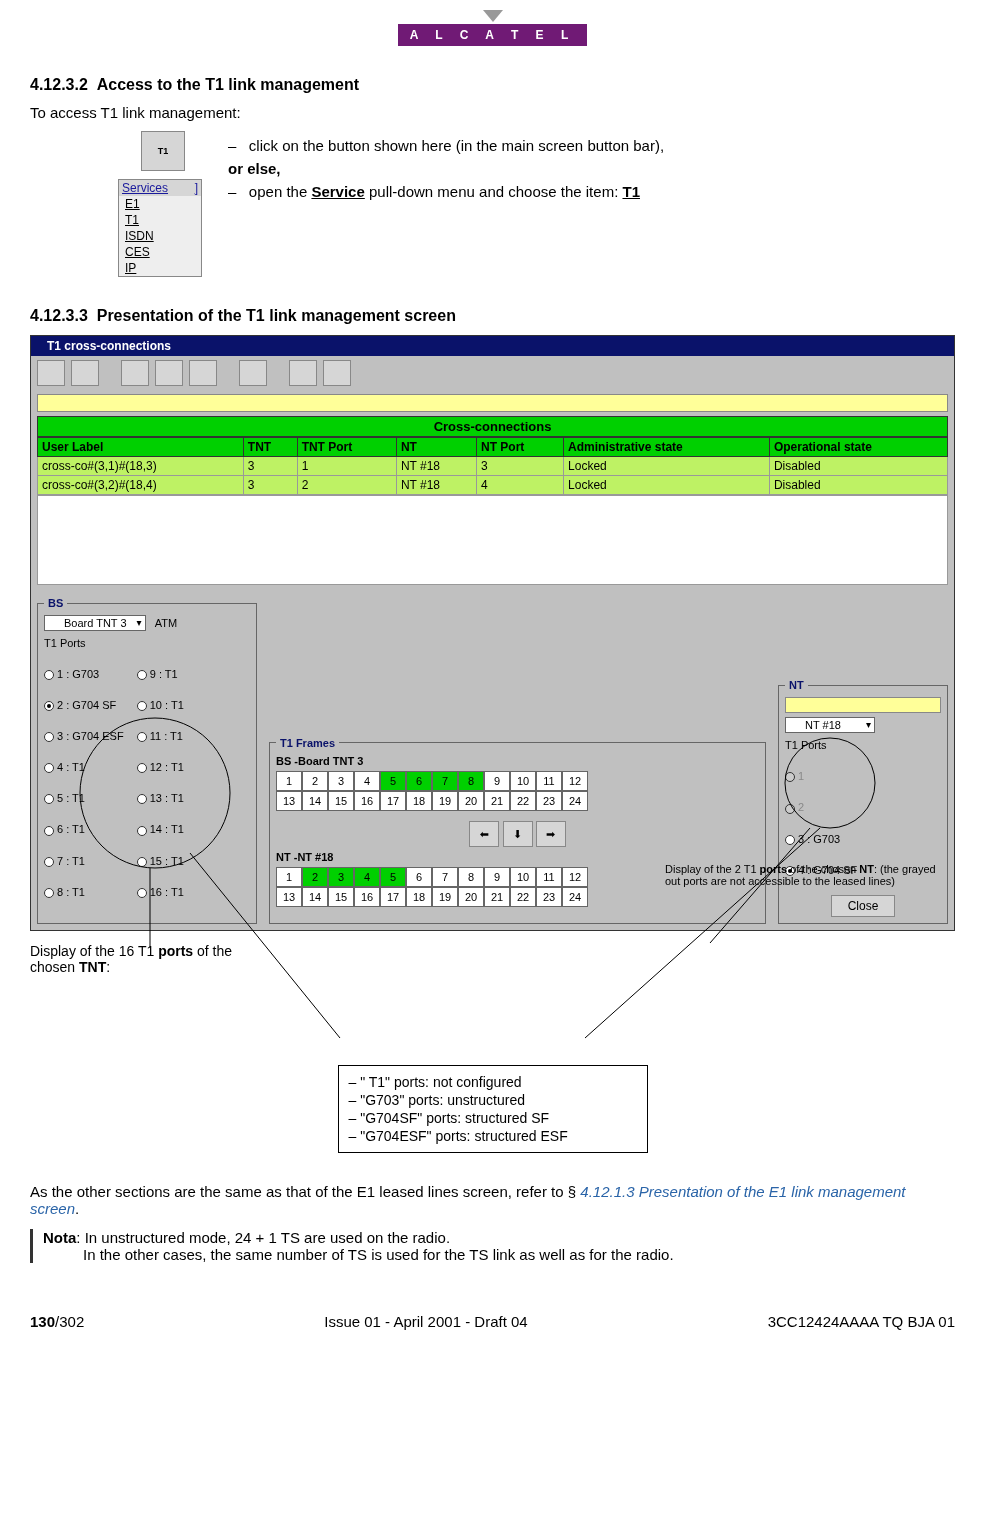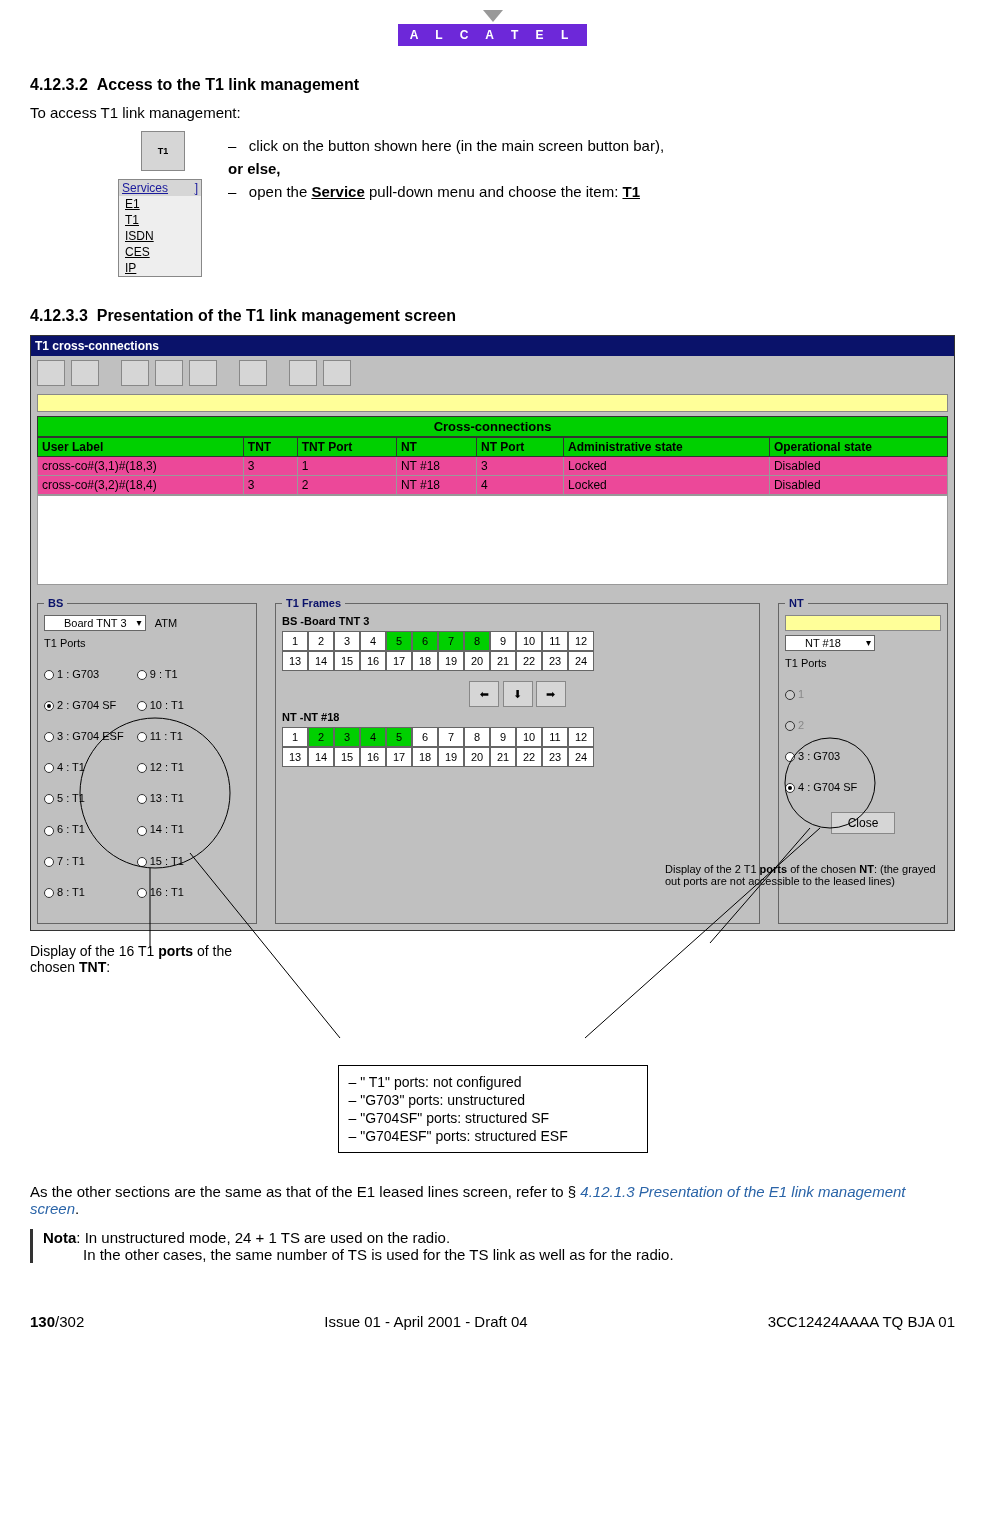--- a/index.html
+++ b/index.html
@@ -1,45 +1,45 @@
 <!DOCTYPE html>
 <html><head>
 <meta charset="utf-8">
 <style>
 * { box-sizing: border-box; margin: 0; padding: 0; }
 body { font-family: Arial, Helvetica, sans-serif; font-size: 15px; background: #fff; color: #000; width: 985px; margin: 0 auto; padding: 10px 30px 30px 30px; }
 .logo-wrap { text-align: center; margin-bottom: 20px; }
 .logo-arrow { width: 0; height: 0; border-left: 10px solid transparent; border-right: 10px solid transparent; border-top: 12px solid #999; margin: 0 auto 2px auto; }
-.logo-bar { background: #6d28d9; color: #fff; display: inline-block; padding: 4px 12px; letter-spacing: 7px; font-size: 12px; font-weight: bold; }
+.logo-bar { background: #701a75; color: #fff; display: inline-block; padding: 4px 12px; letter-spacing: 7px; font-size: 12px; font-weight: bold; }
 h3.sec { font-weight: bold; font-size: 16px; margin: 30px 0 10px 0; }
 .para { margin: 8px 0; }
 .side-by { display: flex; gap: 20px; margin: 10px 0 20px 50px; padding-left: 38px; }
 .side-left { width: 90px; }
 .t1-btn { width: 44px; height: 40px; background: #d6d6d6; border: 1px solid #888; display: flex; align-items: center; justify-content: center; margin: 0 auto 8px auto; font-size: 9px; font-weight: bold; }
 .svc-menu { border: 1px solid #888; background: #eee; width: 84px; font-size: 12px; }
 .svc-head { background: #d6d6d6; text-decoration: underline; padding: 1px 3px; color: #1a1a9c; display: flex; justify-content: space-between; }
 .svc-item { padding: 1px 6px; text-decoration: underline; }
 .side-right { flex: 1; }
 .side-right div { margin: 6px 0; }
 .bold { font-weight: bold; }
 .ital { }
 .under { text-decoration: underline; }
 
 .win { border: 1px solid #333; background: #c0c0c0; margin-top: 8px; }
-.titlebar { background: #0a126a; color: #fff; font-size: 12px; font-weight: bold; padding: 3px 4px; }
+.titlebar { background: #0a126a; color: #fff; font-size: 12px; font-weight: bold; padding: 3px 16px; }
 .toolbar { display: flex; gap: 6px; padding: 4px 6px; }
 .tb-btn { width: 28px; height: 26px; background: #d6d6d6; border: 1px solid #888; }
 .tb-gap { width: 10px; }
 .yellowbar { background: #ffff99; border: 1px solid #888; height: 18px; margin: 4px 6px; }
 .cx-head { background: #00d000; border: 1px solid #333; text-align: center; font-weight: bold; font-size: 13px; padding: 2px; margin: 4px 6px 0 6px; }
 table.grid { border-collapse: collapse; width: calc(100% - 12px); margin: 0 6px; font-size: 12px; }
 table.grid th { background: #00d000; border: 1px solid #333; padding: 2px 4px; text-align: left; font-weight: bold; }
-table.grid td { background: #ec4899; border: 1px solid #999; padding: 2px 4px; }
+table.grid td { background: #bef264; border: 1px solid #999; padding: 2px 4px; }
 .gridpad { background: #fff; border: 1px solid #999; height: 90px; margin: 0 6px 6px 6px; }
-.panels { display: flex; gap: 18px; padding: 6px; font-size: 11px; }
+.panels { display: flex; gap: 12px; padding: 6px; font-size: 11px; align-items: flex-end; }
 fieldset { border: 1px solid #666; padding: 6px; }
 legend { color: #0a126a; font-weight: bold; padding: 0 4px; }
 .dd { background: #fff; border: 1px solid #666; padding: 1px 18px 1px 19px; display: inline-block; position: relative; min-width: 90px; }
 .dd::after { content: "▾"; position: absolute; right: 3px; top: 1px; font-size: 10px; }
 .radio-col { display: inline-block; vertical-align: top; margin-right: 10px; }
 .radio-row { white-space: nowrap; margin: 19px 0; }
 .rdot { display: inline-block; width: 10px; height: 10px; border: 1px solid #333; border-radius: 50%; vertical-align: middle; margin-right: 3px; background: #fff; }
 .rdot.sel::after { content: ""; display: block; width: 4px; height: 4px; background: #000; border-radius: 50%; margin: 2px; }
 .rdot.dis { background: #ccc; }
 .framegrid { display: grid; grid-template-columns: repeat(12, 26px); gap: 0; margin: 4px 0 10px 0; }

